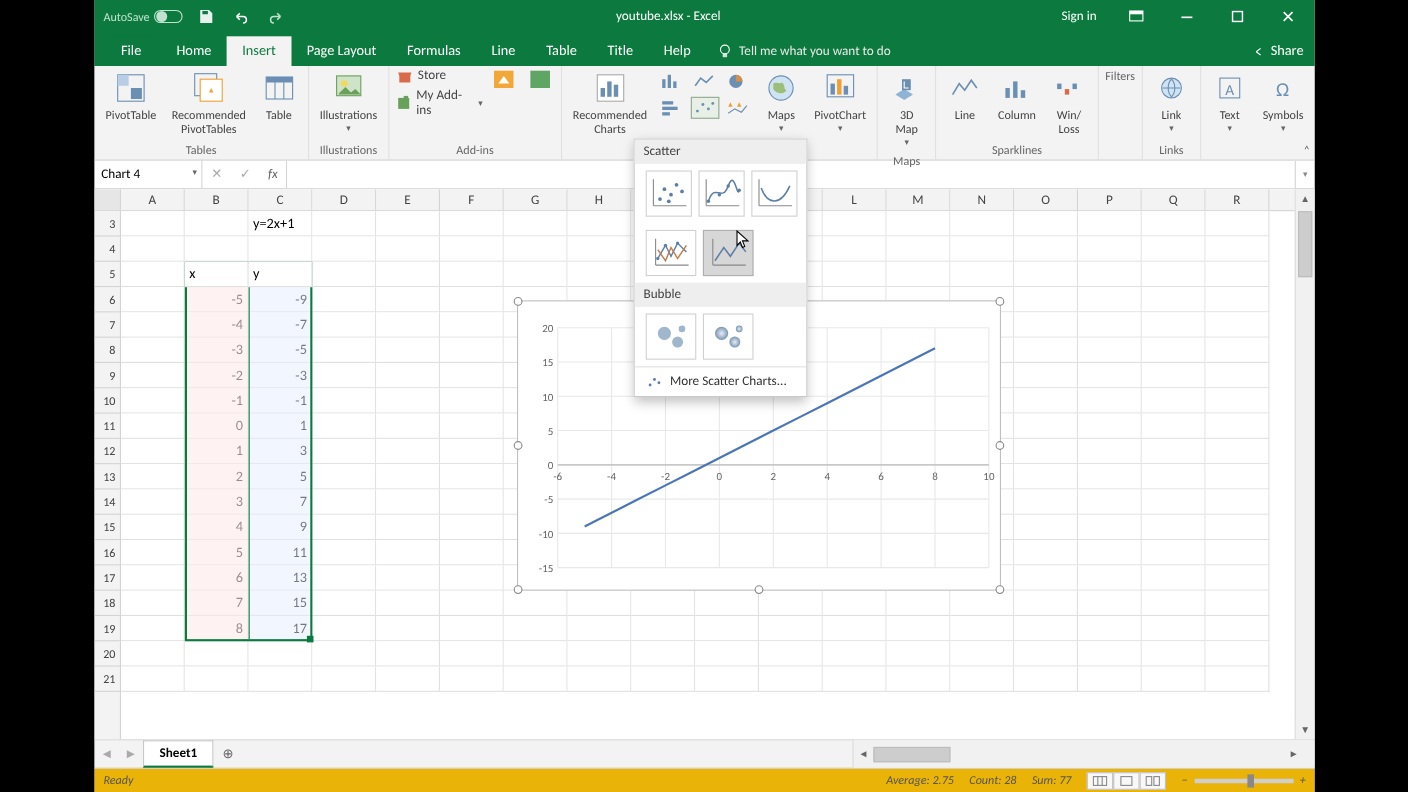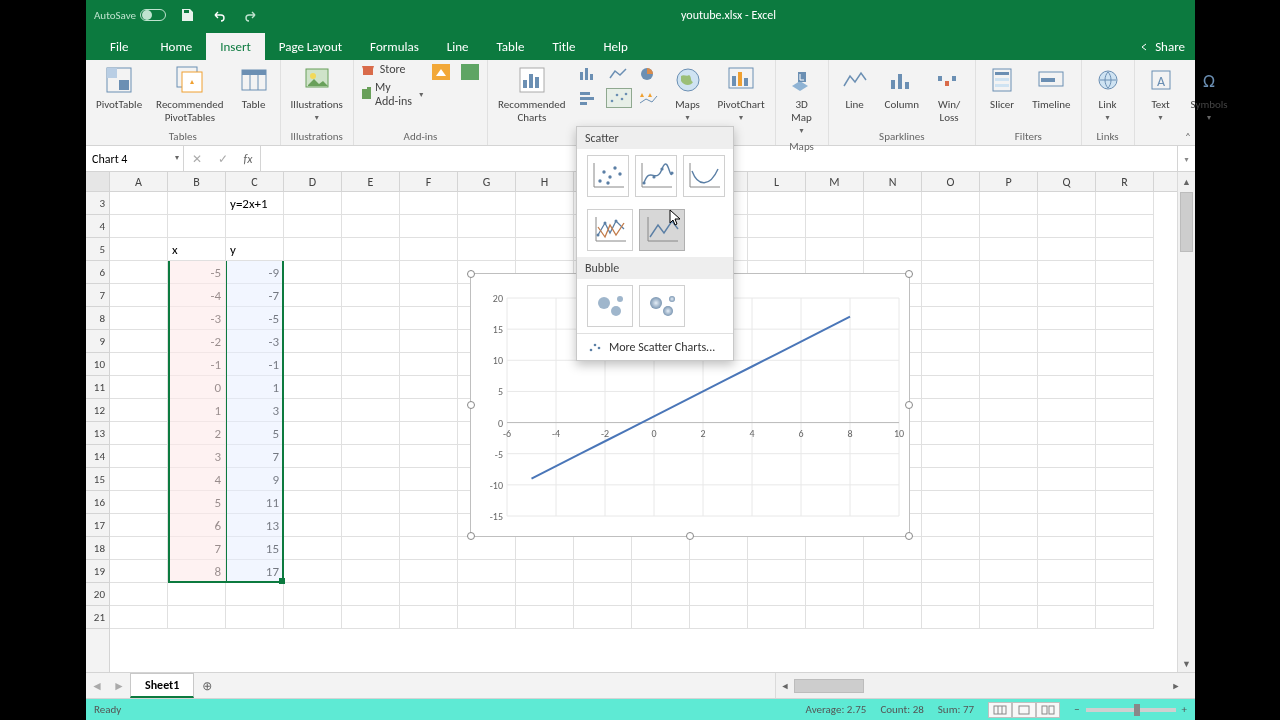--- a/index.html
+++ b/index.html
@@ -94,21 +94,21 @@
 .tabsrow .stabs { display:flex; align-items:flex-end; }
 .tabsrow .stab { padding:4px 14px; border:1px solid #c8c8c8; border-bottom:none; background:#fff; margin-top:2px; cursor:pointer; position:relative; }
 .tabsrow .stab.active { font-weight:600; border-bottom:2px solid #0c7a3f; }
 .tabsrow .addtab { width:26px; display:flex;align-items:center;justify-content:center; cursor:pointer; color:#666; }
 .tabsrow .hscroll { margin-left:auto; width:420px; display:flex; align-items:center; background:#f1f1f1; border-left:1px solid #dadada; position:relative; }
 .tabsrow .hscroll .lbtn, .tabsrow .hscroll .rbtn { width:18px;height:100%;display:flex;align-items:center;justify-content:center;font-size:9px;color:#666;cursor:pointer; }
 .tabsrow .hscroll .track { flex:1; position:relative; height:14px; background:#f1f1f1; }
 .tabsrow .hscroll .thumb { position:absolute; left:0; top:0; bottom:0; width:70px; background:#cdcdcd; border:1px solid #bcbcbc; }
 
 
-.statusbar { height: 22px; background:#5eead4; border-top:1px solid #d4d4d4; display:flex; align-items:center; font-size:11px; color:#555; padding:0 8px; }
+.statusbar { height: 22px; background:#eab308; border-top:1px solid #d4d4d4; display:flex; align-items:center; font-size:11px; color:#555; padding:0 8px;font-style:italic; }
 .statusbar .right { margin-left:auto; display:flex; align-items:center; gap:14px; }
 .statusbar .viewbtns { display:flex; }
 .statusbar .vb { width:24px;height:16px;border:1px solid #c0c0c0;display:flex;align-items:center;justify-content:center;cursor:pointer;background:#f8f8f8; }
 .statusbar .zoom { display:flex;align-items:center; gap:6px; }
 .statusbar .zoom .slider { width:90px;height:4px;background:#cfcfcf;position:relative; }
 .statusbar .zoom .slider .nub { position:absolute; left:48px; top:-4px; width:6px; height:12px; background:#888; }
 
 </style>
 </head>
 <body>
@@ -132,33 +132,64 @@
           </svg>
       </span>
       <span class="qatbtn">
         <svg width="16" height="14" viewBox="0 0 16 14">
             <path fill="none" stroke="#bfe3cf" stroke-width="1.4" d="M12 7H6a3 3 0 0 0 0 6M12 7l-3-3M12 7l-3 3"></path>
           </svg>
       </span>
     </div>
     <div class="title-center">
       <span>youtube.xlsx</span> - <span>Excel</span>
+    </div>
+    <div class="tb-right">
+      <span class="signin">Sign in</span>
+      <span class="winbtn">
+        <svg width="14" height="12">
+            <rect x="1" y="1" width="12" height="9" fill="none" stroke="#fff"></rect>
+            <rect x="1" y="1" width="12" height="3" fill="#fff"></rect>
+          </svg>
+      </span>
+      <span class="winbtn">
+          <svg width="12" height="12">
+            <rect x="1" y="6" width="10" height="1.5" fill="#fff"></rect>
+          </svg>
+        </span>
+      <span class="winbtn">
+          <svg width="12" height="12">
+            <rect x="1.5" y="1.5" width="9" height="9" fill="none" stroke="#fff" stroke-width="1.3"></rect>
+          </svg>
+        </span>
+      <span class="winbtn close">
+          <svg width="12" height="12">
+            <path stroke="#fff" stroke-width="1.4" d="M2 2l8 8M10 2l-8 8"></path>
+          </svg>
+        </span>
     </div>
   </div>
 
   <div class="ribtabs">
     <div class="tab file">File</div>
     <div class="tab">Home</div>
     <div class="tab active">Insert</div>
     <div class="tab">Page Layout</div>
     <div class="tab">Formulas</div>
     <div class="tab">Line</div>
     <div class="tab">Table</div>
     <div class="tab">Title</div>
     <div class="tab">Help</div>
+    <div class="tell">
+      <svg width="14" height="14">
+          <circle cx="7" cy="5" r="4" fill="none" stroke="#fff"></circle>
+          <rect x="5" y="9" width="4" height="3" fill="#fff" opacity=".8"></rect>
+        </svg>
+      <span>Tell me what you want to do</span>
+    </div>
     <div class="share">
       <svg width="14" height="14">
           <path fill="#fff" d="M10 3a2 2 0 1 1 0 0M4 7a2 2 0 1 1 0 0M10 11a2 2 0 1 1 0 0"></path>
           <path stroke="#fff" d="M5 7l4-3M5 7l4 3"></path>
         </svg>
       <span>Share</span>
     </div>
   </div>
 
   <div class="ribbon">
@@ -383,42 +414,20 @@
               </svg>
             </div>
             <span style="white-space:pre-line">Win/
 Loss</span>
           </div>
     </div>
         <div class="glabel">Sparklines</div>
       </div>
 
     <div class="rgroup">
-        <div class="body">
-      <div class="rbtn">
-            <div class="ic">
-              <svg width="24" height="26">
-                <rect x="3" y="2" width="18" height="22" fill="none" stroke="#6b8fb3"></rect>
-                <rect x="5" y="5" width="14" height="3" fill="#6b8fb3"></rect>
-                <rect x="5" y="11" width="14" height="3" fill="#cfe3f2"></rect>
-                <rect x="5" y="17" width="14" height="3" fill="#cfe3f2"></rect>
-              </svg>
-            </div>
-            <span>Slicer</span>
-          </div>
-      <div class="rbtn">
-            <div class="ic">
-              <svg width="28" height="24">
-                <rect x="2" y="4" width="24" height="14" fill="none" stroke="#6b8fb3"></rect>
-                <rect x="4" y="10" width="14" height="4" fill="#6b8fb3"></rect>
-              </svg>
-            </div>
-            <span>Timeline</span>
-          </div>
-    </div>
         <div class="glabel">Filters</div>
       </div>
 
     <div class="rgroup">
         <div class="body">
       <div class="rbtn">
             <div class="ic">
               <svg width="28" height="24">
                 <circle cx="14" cy="12" r="9" fill="#cfe3f2" stroke="#6b8fb3"></circle>
                 <path d="M6 12h16M14 4c4 4 4 12 0 16M14 4c-4 4-4 12 0 16" fill="none" stroke="#6b8fb3"></path>

